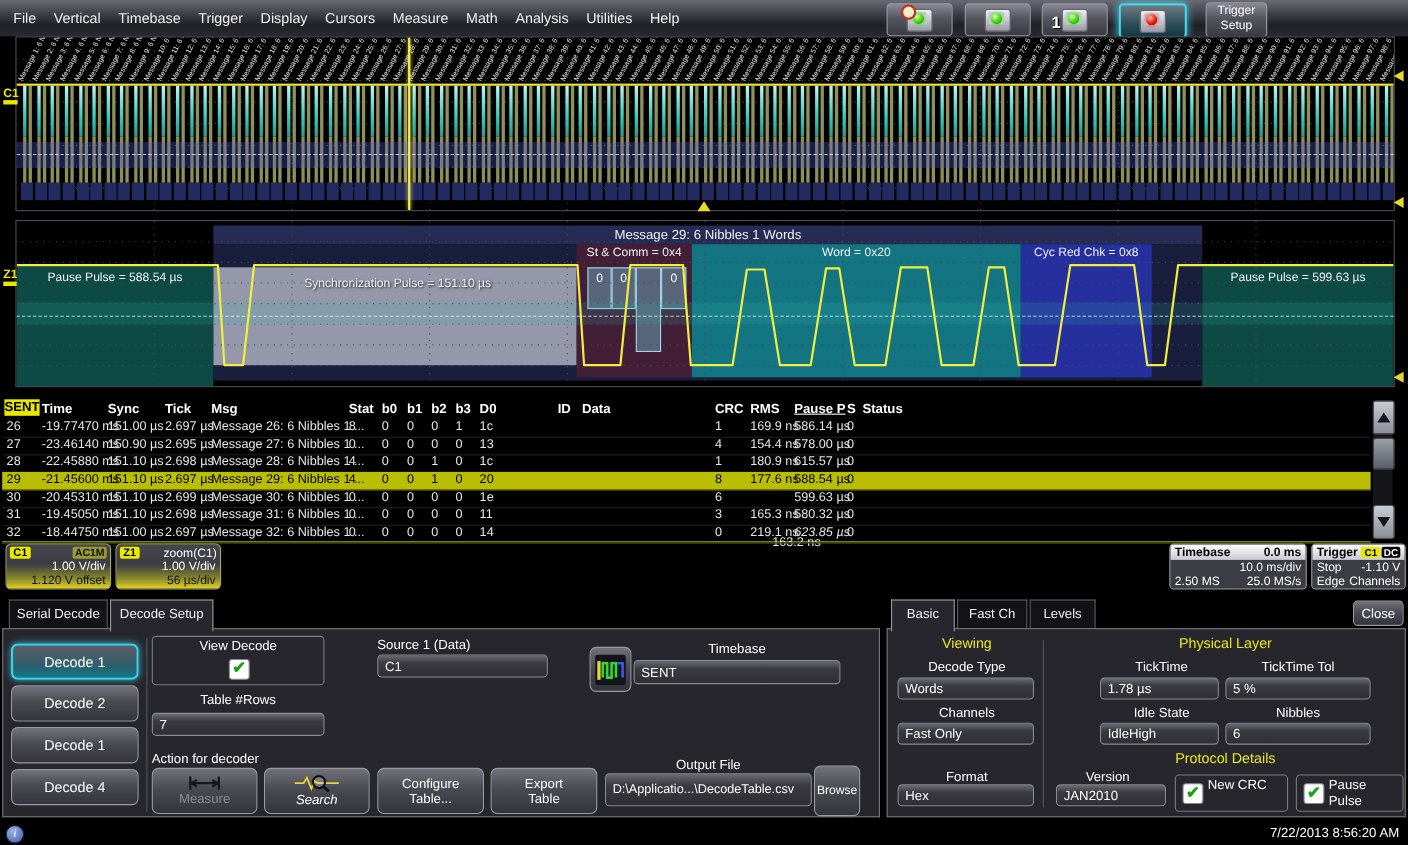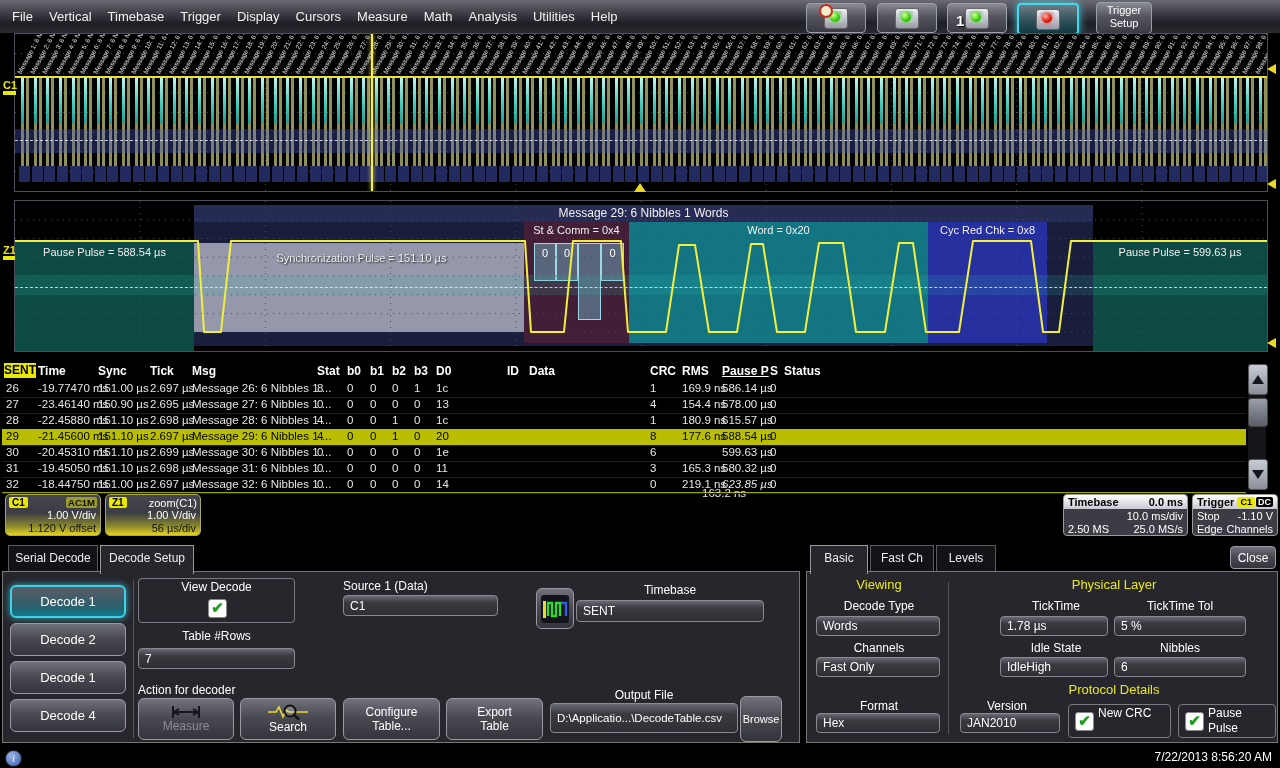--- a/index.html
+++ b/index.html
@@ -976,21 +976,21 @@
   <div class="lbl c" style="left:138px;top:629px;width:157px;">Table #Rows</div>
   <div class="input" style="left:138px;top:648px;width:157px;height:21px;">7</div>
   <div class="lbl" style="left:138px;top:683px;">Action for decoder</div>
 
   <div class="btn" style="left:138px;top:698px;width:96px;height:42px;flex-direction:column;">
     <svg width="32" height="14" class="icon-btn-img">
       <path d="M3,1 V13 M29,1 V13 M3,7 H29 M9,4 L4,7 L9,10 M23,4 L28,7 L23,10" stroke="#16161c" stroke-width="2" fill="none"></path>
     </svg>
     <span style="color:#8d8d95;">Measure</span>
   </div>
-  <div class="btn" style="left:240px;top:698px;width:96px;height:42px;flex-direction:column;">
+  <div class="btn" style="left:240px;top:698px;width:96px;height:42px;flex-direction:column;font-style:italic;">
     <svg width="44" height="16" class="icon-btn-img">
       <polyline points="2,8 10,8 13,3 17,13 20,6 23,8 42,8" stroke="#e8d830" stroke-width="1.6" fill="none"></polyline>
       <circle cx="24" cy="7" r="5.5" stroke="#101016" stroke-width="2" fill="rgba(230,230,240,.25)"></circle>
       <line x1="28" y1="11" x2="33" y2="15.5" stroke="#101016" stroke-width="2.6"></line>
     </svg>
     <span>Search</span>
   </div>
 
   <div class="lbl" style="left:343px;top:579px;">Source 1 (Data)</div>
   <div class="input" style="left:343px;top:595px;width:155px;height:21px;">C1</div>

